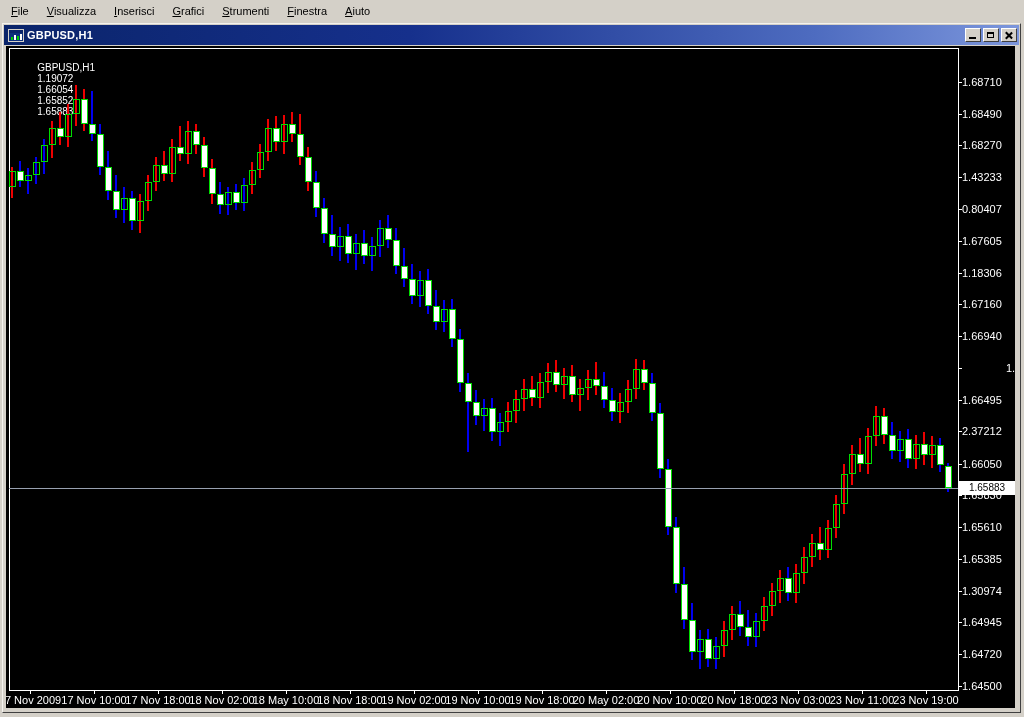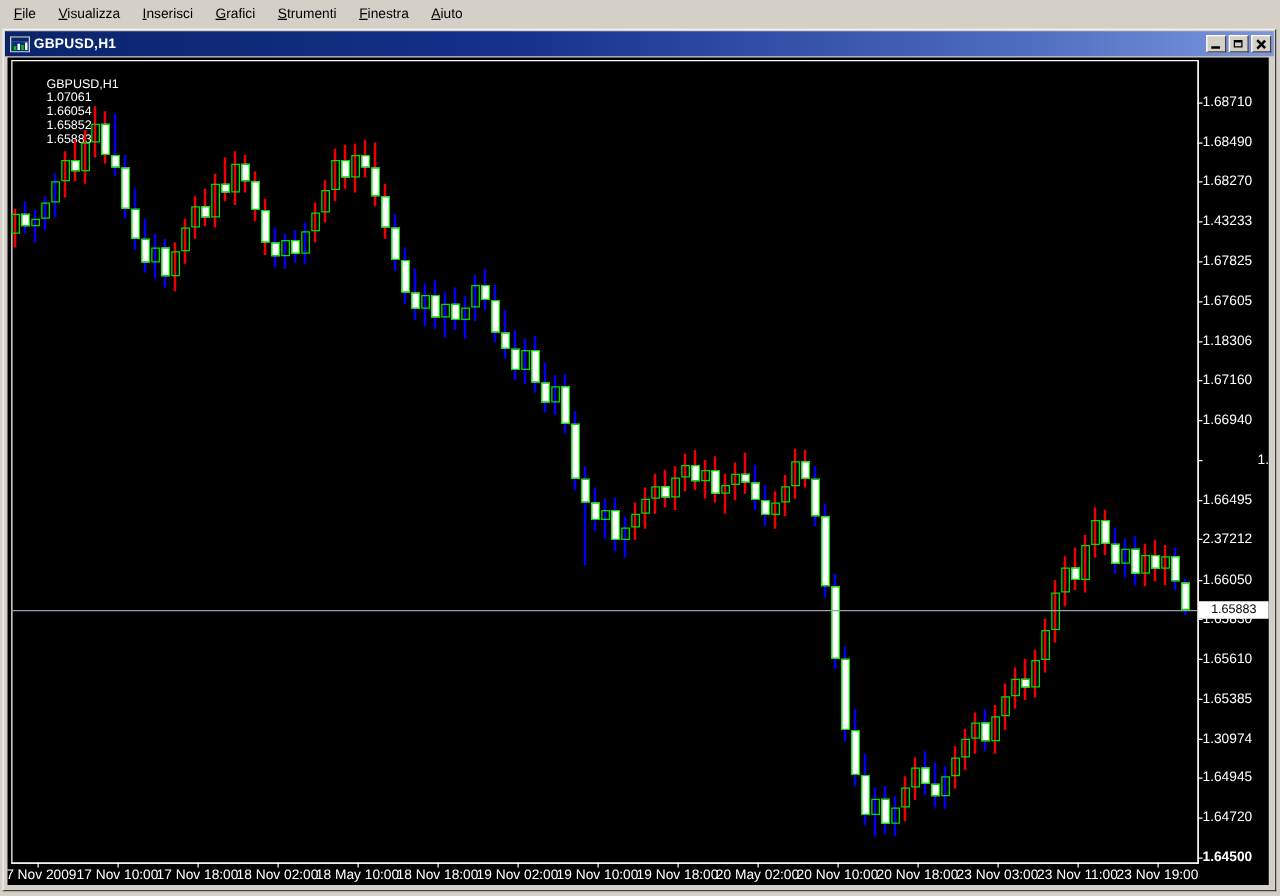--- a/index.html
+++ b/index.html
@@ -82,21 +82,21 @@
         <div class="win-btn">
             <div class="glyph-close-a"></div>
             <div class="glyph-close-b"></div>
           </div>
       </div>
     </div>
 
     <div class="client" id="client">
       <div class="ohlc-line">
         <span>GBPUSD,H1</span>
-        <span>1.07061</span>
+        <span>1.19072</span>
         <span>1.66054</span>
         <span>1.65852</span>
         <span>1.65883</span>
       </div>
     <div class="plot-border" style="left: 3px; top: 2px; width: 948px; height: 641px;"></div>
         <div class="axis-line" style="left: 952px; top: 2px; width: 1px; height: 643px;"></div>
         <div class="axis-line" style="left: 3px; top: 644px; width: 950px; height: 1px;"></div>
         <div class="wick" style="left: 5px; top: 121px; height: 31px; background: rgb(238, 0, 0);"></div>
         <div class="body" style="left: 3px; top: 125px; height: 16px; border: 1px solid rgb(0, 222, 0); background: transparent;"></div>
         <div class="wick" style="left: 13px; top: 115px; height: 26px; background: rgb(0, 0, 240);"></div>
@@ -336,21 +336,21 @@
         <div class="hline" style="top: 442px; width: 949px; background: rgb(152, 160, 176);"></div>
         <div class="price-tick" style="top: 36px;"></div>
         <div class="price-label" style="top: 30px;">1.68710</div>
         <div class="price-tick" style="top: 68px;"></div>
         <div class="price-label" style="top: 62px;">1.68490</div>
         <div class="price-tick" style="top: 99px;"></div>
         <div class="price-label" style="top: 93px;">1.68270</div>
         <div class="price-tick" style="top: 131px;"></div>
         <div class="price-label" style="top: 125px;">1.43233</div>
         <div class="price-tick" style="top: 163px;"></div>
-        <div class="price-label" style="top: 157px;">1.67825</div>
+        <div class="price-label" style="top: 157px;">0.80407</div>
         <div class="price-tick" style="top: 195px;"></div>
         <div class="price-label" style="top: 189px;">1.67605</div>
         <div class="price-tick" style="top: 227px;"></div>
         <div class="price-label" style="top: 221px;">1.18306</div>
         <div class="price-tick" style="top: 258px;"></div>
         <div class="price-label" style="top: 252px;">1.67160</div>
         <div class="price-tick" style="top: 290px;"></div>
         <div class="price-label" style="top: 284px;">1.66940</div>
         <div class="price-tick" style="top: 322px;"></div>
         <div class="price-label" style="top: 316px; margin-left: 44px;">1.66715</div>
@@ -366,21 +366,21 @@
         <div class="price-label" style="top: 475px;">1.65610</div>
         <div class="price-tick" style="top: 513px;"></div>
         <div class="price-label" style="top: 507px;">1.65385</div>
         <div class="price-tick" style="top: 545px;"></div>
         <div class="price-label" style="top: 539px;">1.30974</div>
         <div class="price-tick" style="top: 576px;"></div>
         <div class="price-label" style="top: 570px;">1.64945</div>
         <div class="price-tick" style="top: 608px;"></div>
         <div class="price-label" style="top: 602px;">1.64720</div>
         <div class="price-tick" style="top: 640px;"></div>
-        <div class="price-label" style="top: 634px; font-weight: bold;">1.64500</div>
+        <div class="price-label" style="top: 634px;">1.64500</div>
         <div class="price-tag" style="top: 435px;">1.65883</div>
         <div class="time-tick" style="left: 24px;"></div>
         <div class="time-label" style="left: 24px;">17 Nov 2009</div>
         <div class="time-tick" style="left: 88px;"></div>
         <div class="time-label" style="left: 88px;">17 Nov 10:00</div>
         <div class="time-tick" style="left: 152px;"></div>
         <div class="time-label" style="left: 152px;">17 Nov 18:00</div>
         <div class="time-tick" style="left: 216px;"></div>
         <div class="time-label" style="left: 216px;">18 Nov 02:00</div>
         <div class="time-tick" style="left: 280px;"></div>

